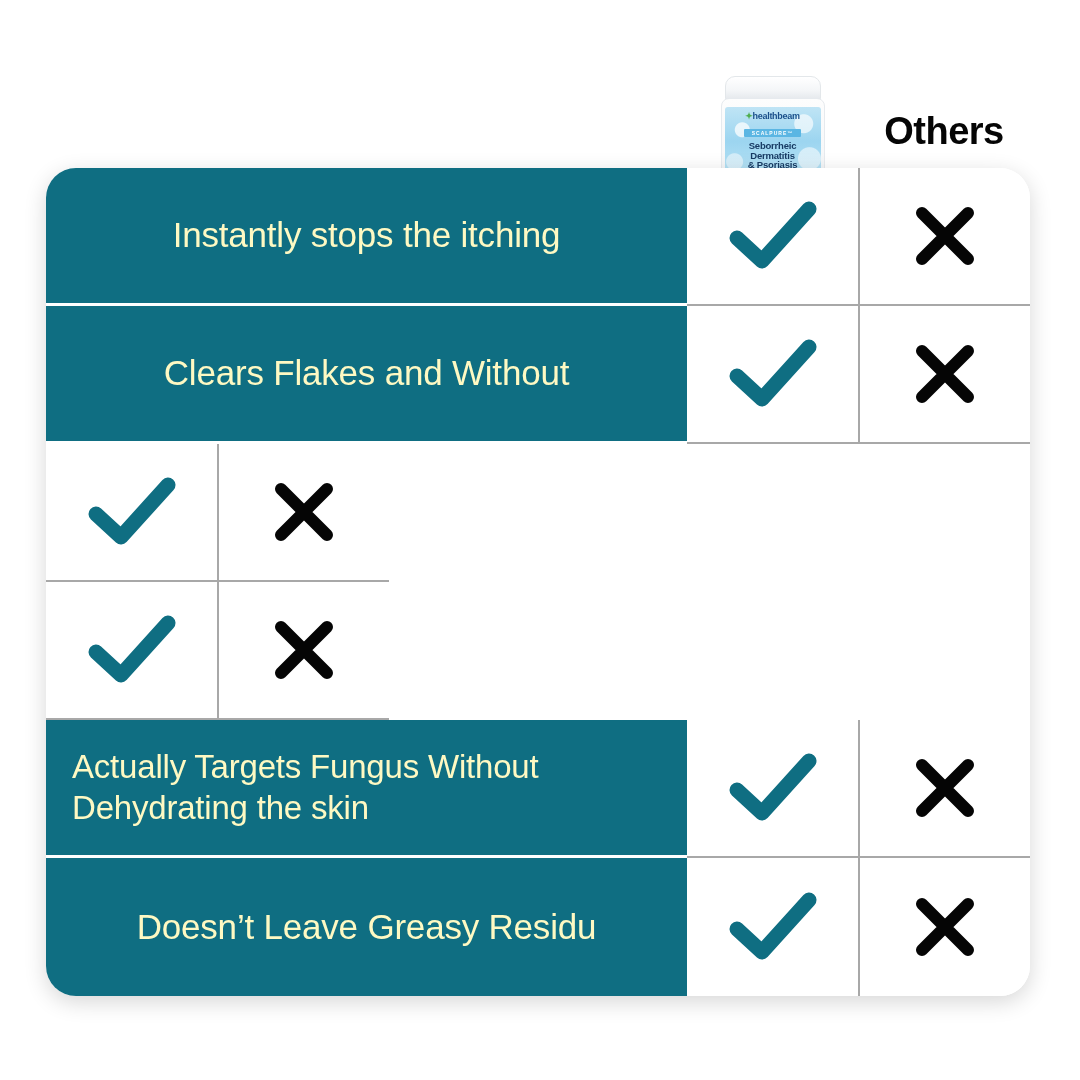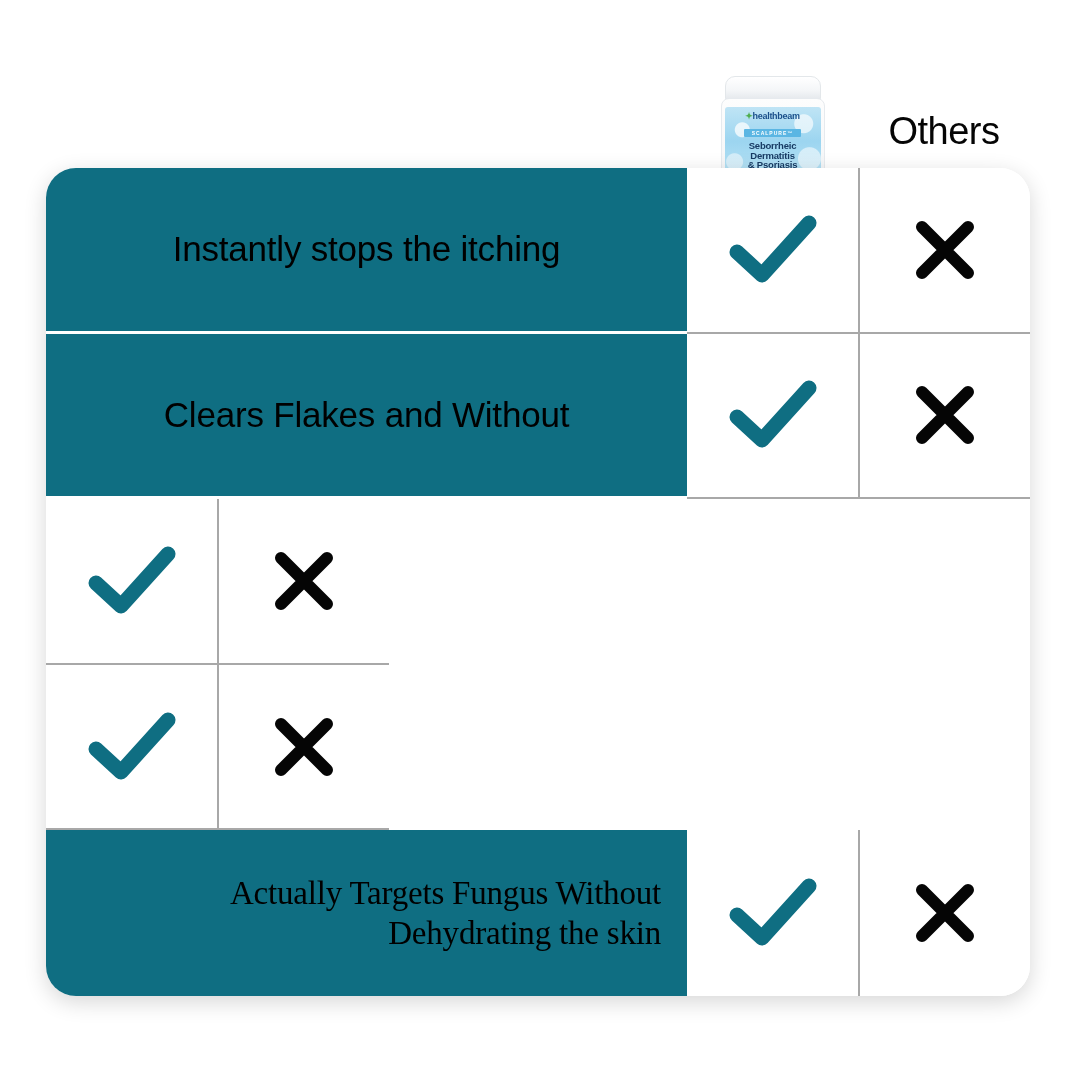--- a/index.html
+++ b/index.html
@@ -45,21 +45,21 @@
     width: 172px;
     height: 132px;
     display: flex;
     align-items: flex-end;
     justify-content: center;
     padding-bottom: 12px;
     box-sizing: border-box;
   }
   .others-label {
     font-size: 38px;
-    font-weight: normal;
+    font-weight: bold;
     color: #050505;
     letter-spacing: -0.5px;
     line-height: 1;
   }
 
   
   .jar {
     position: relative;
     width: 108px;
     height: 86px;
@@ -166,28 +166,28 @@
     background: #0f6e82;
     display: flex;
     align-items: center;
     justify-content: center;
     padding: 4px 26px;
     box-sizing: border-box;
     border-bottom: 3px solid #ffffff;
   }
   .row:last-child .cell-feature { border-bottom: none; }
   .feature-text {
-    color: #000000;
+    color: #fef9c3;
     font-size: 35px;
     font-weight: 400;
     line-height: 1.22;
-    text-align: right;
+    text-align: left;
     letter-spacing: -0.2px;
   }
-  .row-multiline .feature-text { font-size: 33px; font-family: Liberation Serif, serif; }
+  .row-multiline .feature-text { font-size: 33px; }
 
   .cell-mark {
     width: 171px;
     display: flex;
     align-items: center;
     justify-content: center;
     background: #ffffff;
     border-bottom: 2px solid #a8a8a8;
     box-sizing: border-box;
   }
@@ -302,16 +302,31 @@
             <path d="M10 40 L35 63 L82 11" fill="none" stroke="#0f6e82" stroke-width="15" stroke-linecap="round" stroke-linejoin="round"></path>
           </svg>
       </div>
       <div class="cell-mark other">
         <svg class="x-icon" width="66" height="66" viewBox="0 0 66 66">
             <path d="M10 10 L56 56 M56 10 L10 56" fill="none" stroke="#050505" stroke-width="12" stroke-linecap="round"></path>
           </svg>
       </div>
     </div>
 
+    <div class="row">
+      <div class="cell-feature">
+        <div class="feature-text">Doesn’t Leave Greasy Residu</div>
+      </div>
+      <div class="cell-mark product">
+        <svg class="check-icon" width="92" height="76" viewBox="0 0 92 76">
+            <path d="M10 40 L35 63 L82 11" fill="none" stroke="#0f6e82" stroke-width="15" stroke-linecap="round" stroke-linejoin="round"></path>
+          </svg>
+      </div>
+      <div class="cell-mark other">
+        <svg class="x-icon" width="66" height="66" viewBox="0 0 66 66">
+            <path d="M10 10 L56 56 M56 10 L10 56" fill="none" stroke="#050505" stroke-width="12" stroke-linecap="round"></path>
+          </svg>
+      </div>
+    </div>
 
   </div>
 
 </div>
 
 </body></html>

